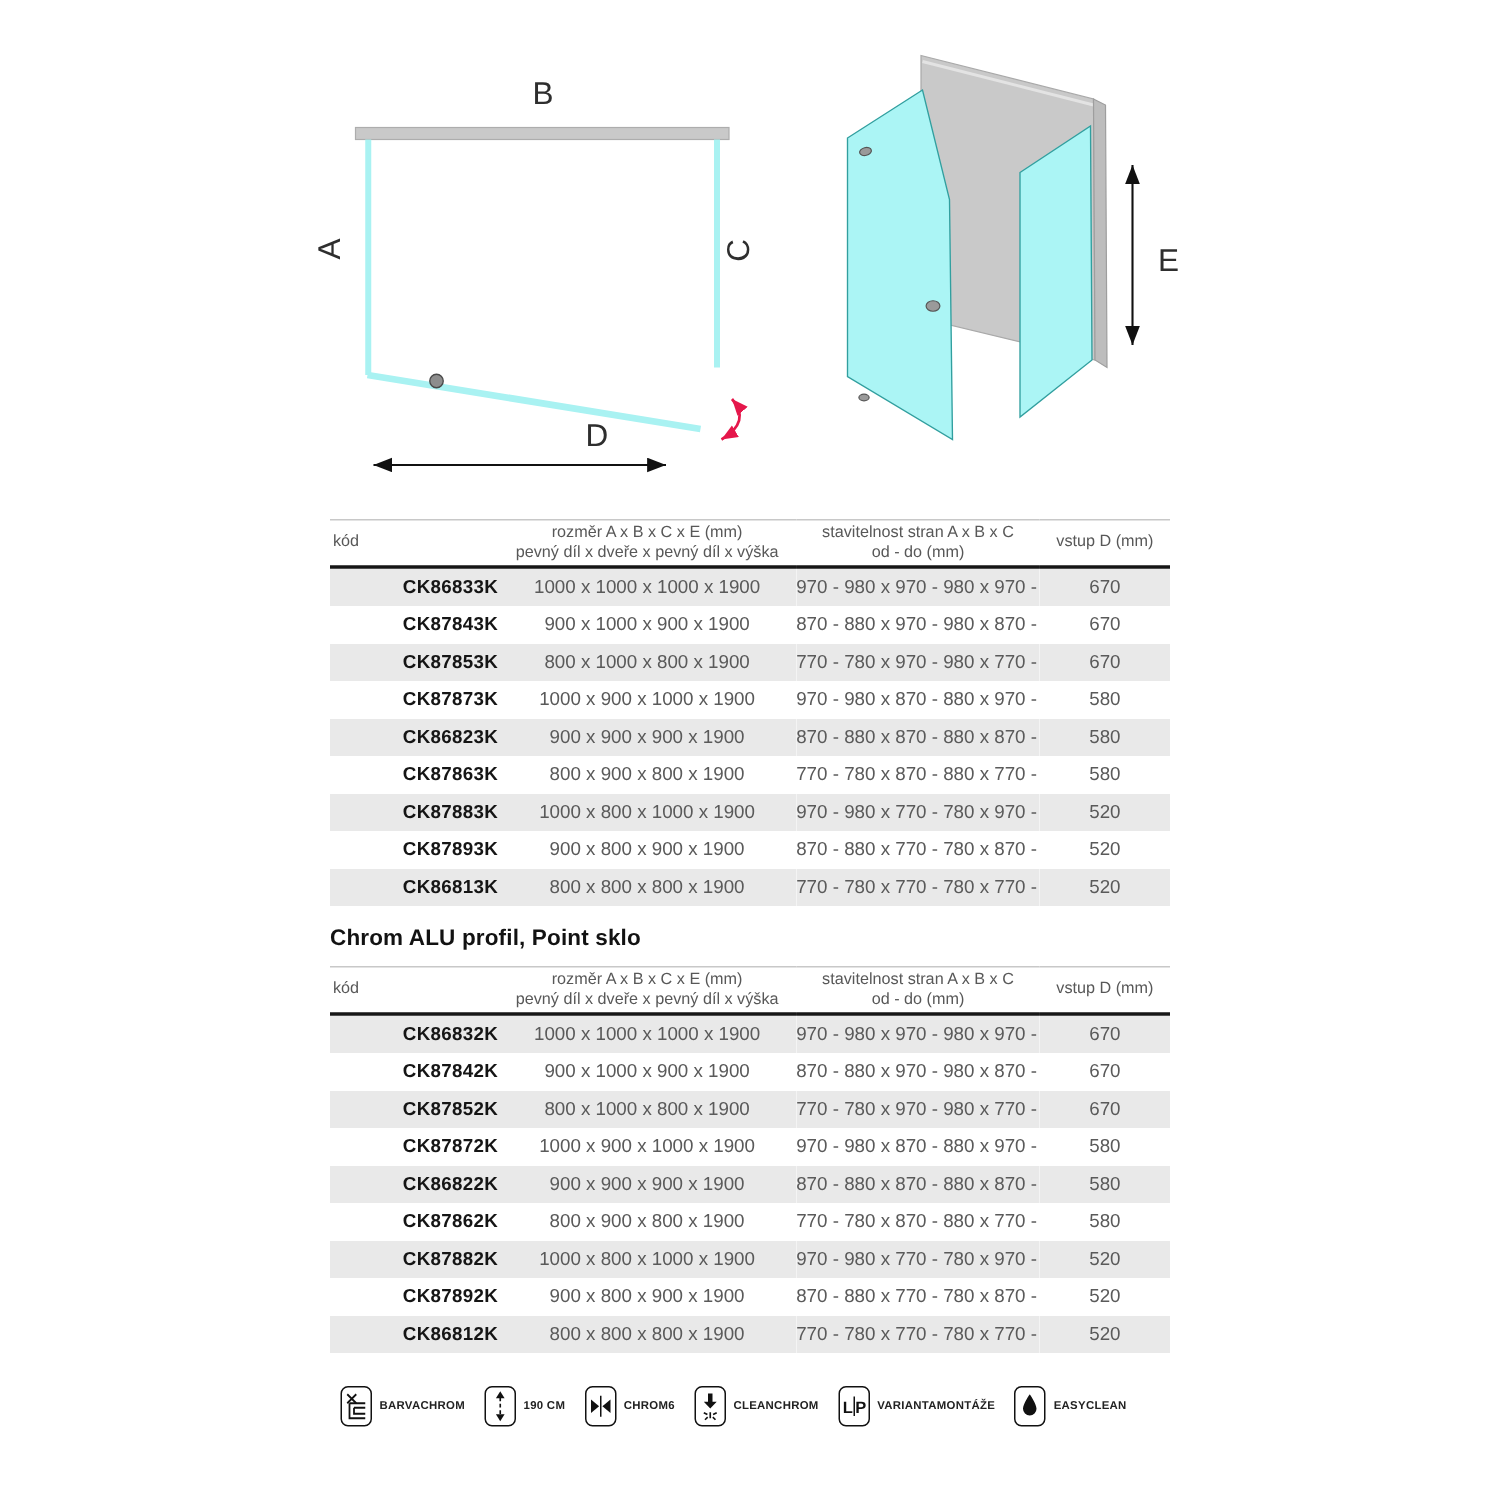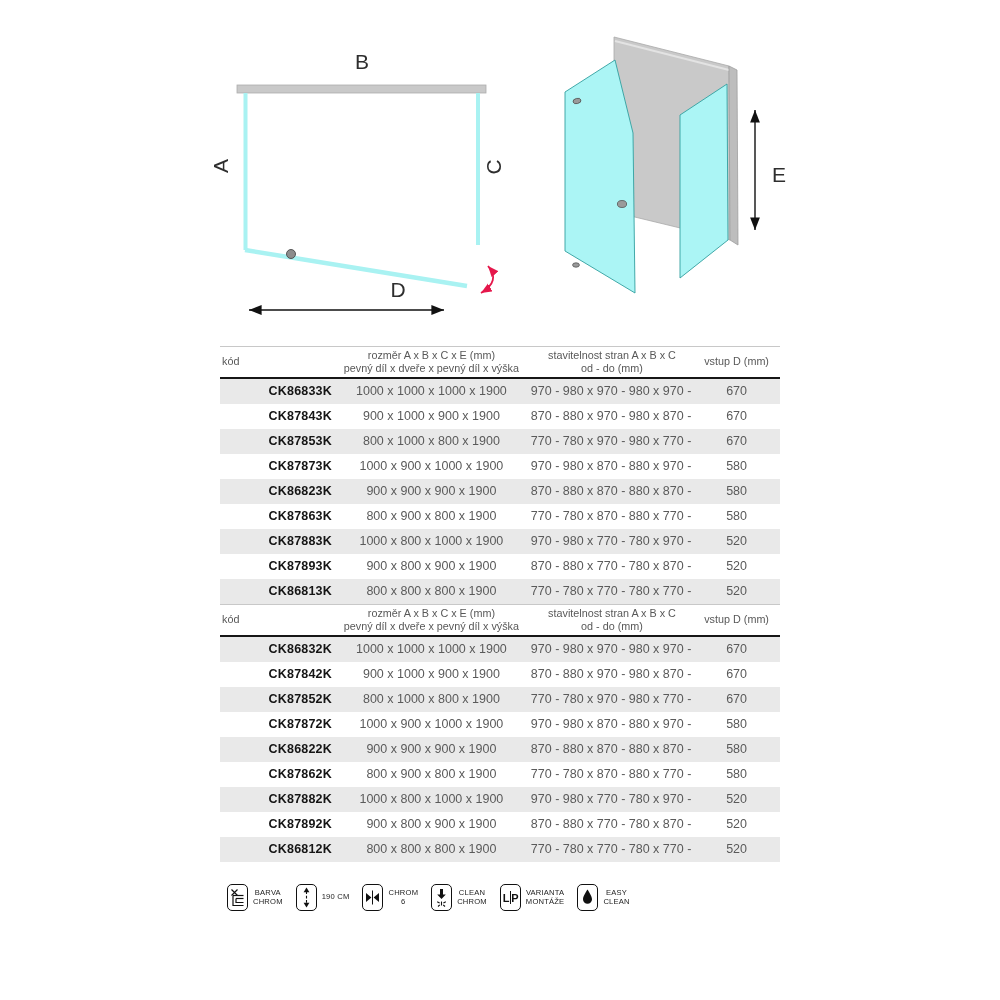--- a/index.html
+++ b/index.html
@@ -10,31 +10,31 @@
   .diagram-plan { position: absolute; left: 200px; top: 40px; }
   .diagram-iso  { position: absolute; left: 540px; top: 20px; }
   .dim-text { font-size: 21px; fill: #2e2e2e; font-family: "Liberation Sans", sans-serif; }
 
   .content { position: absolute; left: 220px; top: 346px; width: 560px; }
   .section-title { font-size: 15px; font-weight: bold; color: #121212; display: flex; align-items: center; gap: 7px; margin-bottom: 10px; letter-spacing: 0.1px; }
   .badge { display: inline-flex; align-items: center; gap: 2px; position: relative; top: 1px; }
   .badge-box { width: 14px; height: 14px; border: 1.2px solid #222; border-radius: 3px; display: flex; align-items: center; justify-content: center; background: #fff; }
   .badge-text { font-size: 4.6px; font-weight: bold; color: #444; line-height: 5.2px; display: flex; flex-direction: column; }
 
-  table.spec-table { width: 100%; border-collapse: collapse; table-layout: fixed; }
+  table.spec-table { width: 100%; border-collapse: collapse; table-layout: fixed; margin-bottom: 13px; }
   .spec-table thead th { font-size: 10.8px; font-weight: normal; color: #585858; border-top: 1px solid #c8c8c8; border-bottom: 2px solid #161616; padding: 2px 0 3px; line-height: 12.5px; vertical-align: middle; }
   .spec-table th.h-code { text-align: left; padding-left: 2px; }
   .spec-table tbody td { height: 25px; font-size: 12.5px; color: #5a5a5a; text-align: center; line-height: 25px; padding: 0; white-space: nowrap; overflow: hidden; }
   .spec-table tbody td.c-code { text-align: right; font-weight: bold; color: #151515; padding-left: 2px; letter-spacing: 0.2px; }
   .spec-table tbody tr:nth-child(odd) { background: #e9e9e9; }
 
   .features { display: flex; align-items: center; gap: 13px; margin-top: 22px; margin-left: 7px; }
   .f-item { display: flex; align-items: center; gap: 5px; }
   .f-box { width: 21px; height: 27px; border: 1.6px solid #111; border-radius: 5px; display: flex; align-items: center; justify-content: center; flex: none; background: #fff; }
-  .f-label { font-size: 7.6px; font-weight: normal; color: #222; line-height: 8.8px; letter-spacing: 0.2px; display: flex; flex-direction: column; white-space: nowrap; align-items: center; }
+  .f-label { font-size: 7.6px; font-weight: bold; color: #222; line-height: 8.8px; letter-spacing: 0.2px; display: flex; flex-direction: row; white-space: nowrap; }
 </style>
 </head>
 <body>
 
 <div id="stage">
 
   <svg class="diagram-plan" width="320" height="285" viewBox="0 0 320 285">
     <defs>
       <marker id="mB" markerWidth="10" markerHeight="8" refX="9" refY="3.5" orient="auto-start-reverse">
         <path d="M0,0 L9,3.5 L0,7 Z" fill="#111"></path>
@@ -149,20 +149,23 @@
           </tr>
           <tr>
             <td class="c-code">CK86813K</td>
             <td class="c-size">800 x 800 x 800 x 1900</td>
             <td class="c-range">770 - 780 x 770 - 780 x 770 - 780</td>
             <td class="c-entry">520</td>
           </tr>
         </tbody>
     </table>
 
+    <div class="section-title">
+      <span>Chrom ALU profil, Point sklo</span>
+    </div>
 
     <table class="spec-table">
       <colgroup>
           <col style="width:20%">
           <col style="width:35.5%">
           <col style="width:29%">
           <col style="width:15.5%">
         </colgroup>
       <thead>
         <tr>

